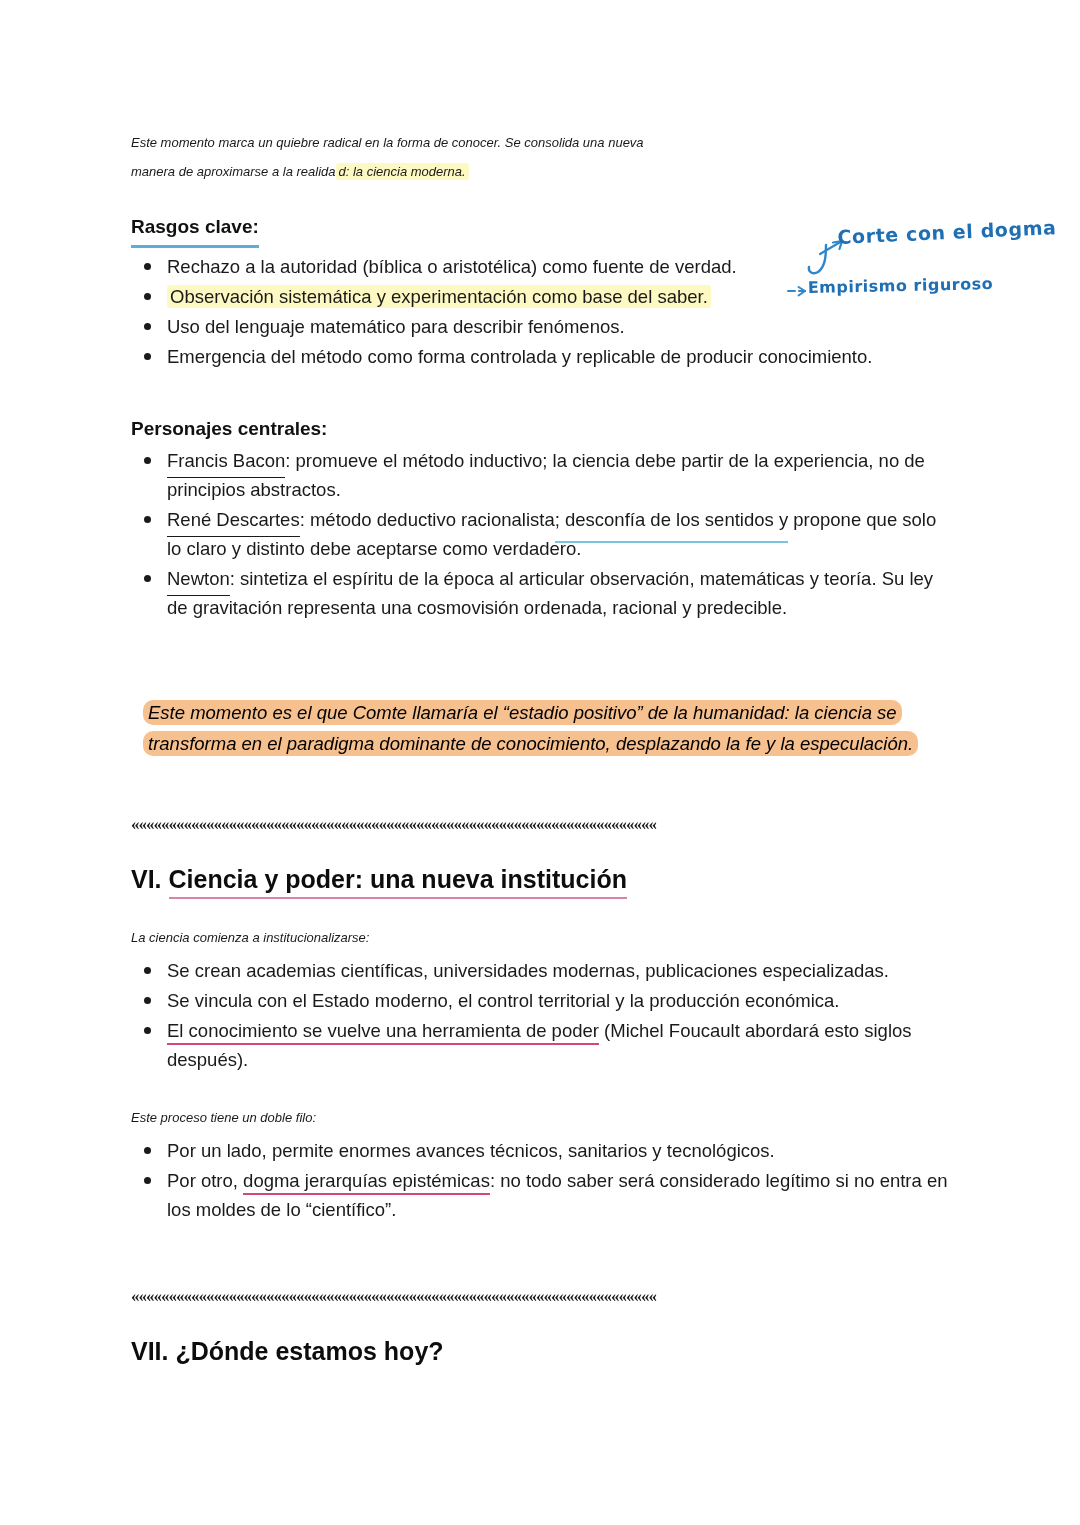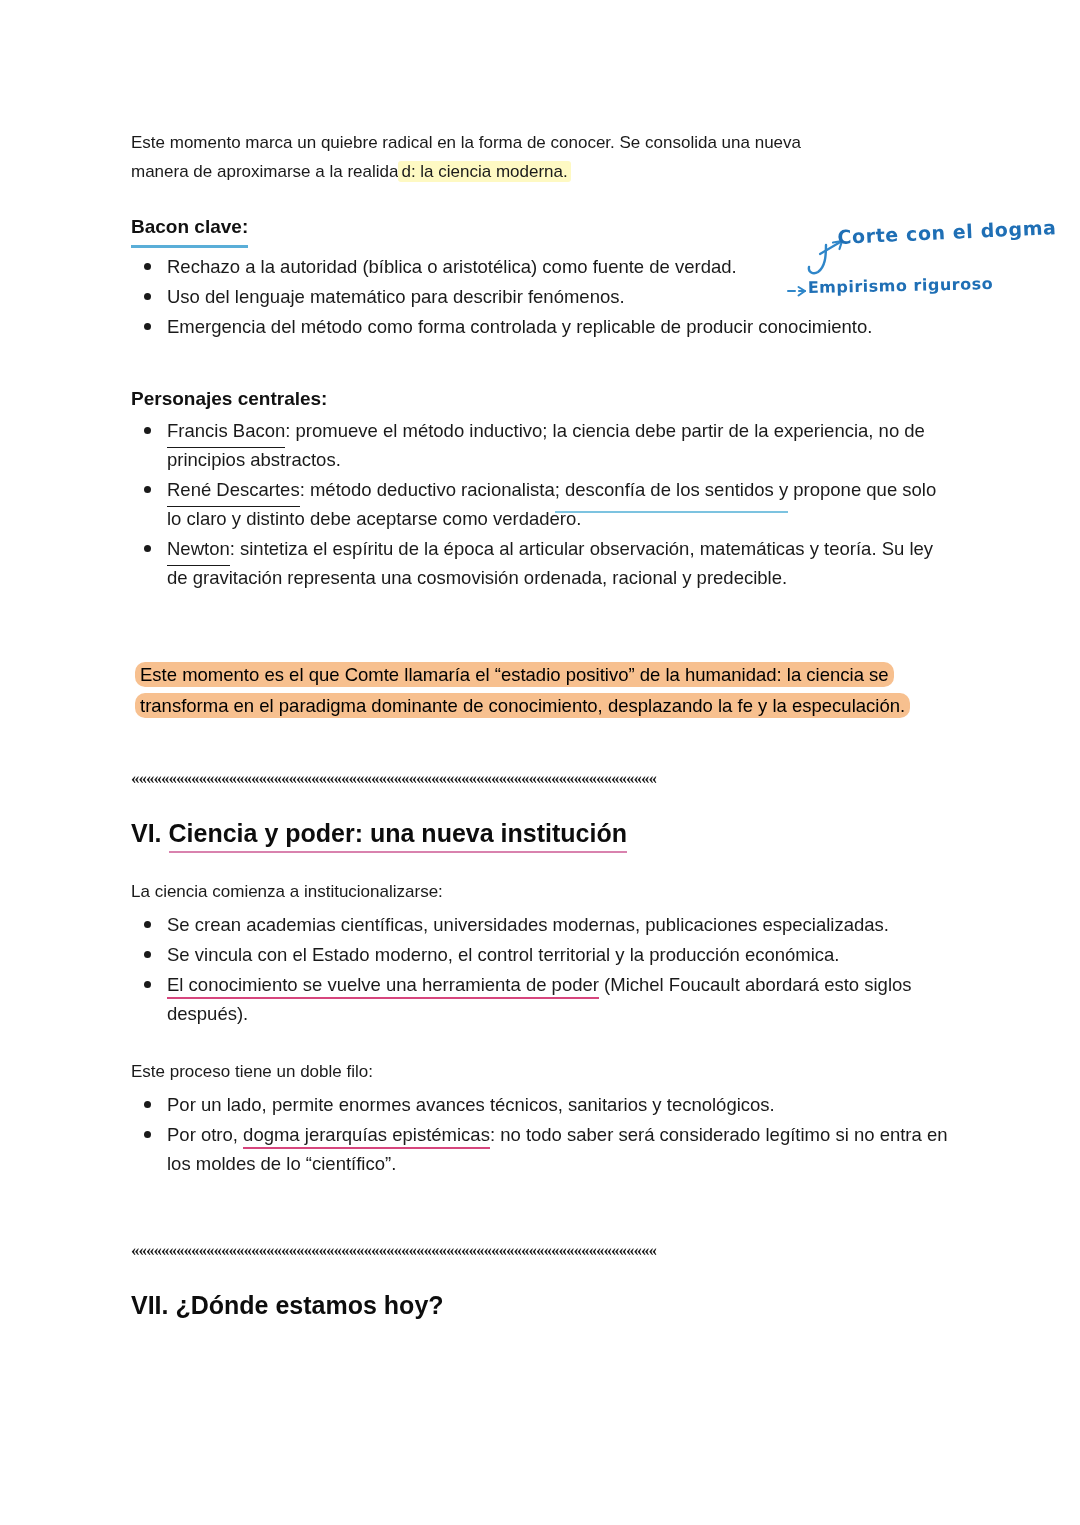--- a/index.html
+++ b/index.html
@@ -26,23 +26,24 @@
 
   .content {
     position: absolute;
     left: 131px;
     top: 128px;
     width: 818px;
   }
 
   p.para {
     margin: 0 0 0 0;
-    font-size: 17px;
+    font-size: 13px;
     line-height: 29px;
     color: #1a1a1a;
+    font-style: italic;
   }
   .gap-md { height: 28px; }
   .gap-lg { height: 44px; }
   .gap-xl { height: 62px; }
 
   h3.subhead {
     margin: 0;
     font-size: 19px;
     font-weight: bold;
     line-height: 26px;
@@ -107,23 +108,24 @@
   .u-pink {
     border-bottom: 2.4px solid #d6467d;
     padding-bottom: 2px;
   }
 
   .highlight-block {
     position: relative;
     width: 830px;
   }
   .highlight-block p {
-    margin: 4px;
+    margin: 12px;
     font-size: 18.5px;
     line-height: 31px;
+    font-style: italic;
   }
 
   .divider {
     font-size: 17px;
     line-height: 20px;
     letter-spacing: -1px;
     color: #1a1a1a;
     white-space: nowrap;
     overflow: hidden;
     width: 790px;
@@ -192,26 +194,27 @@
 
   <div class="content">
 
     
     <p class="para"><span>Este momento marca un quiebre radical en la forma de conocer. Se consolida una nueva</span><br><span>manera de aproximarse a la realida</span><span class="hl-pink">d: la ciencia moderna.</span></p>
 
     <div class="gap-md"></div>
 
     
     <div class="subhead-wrap">
-      <h3 class="subhead">Bacon clave:</h3>
+      <h3 class="subhead">Rasgos clave:</h3>
       <span class="rule-blue"></span>
     </div>
 
     <ul class="bullets">
       <li><span>Rechazo a la autoridad (bíblica o aristotélica) como fuente de verdad.</span></li>
+      <li><span class="hl-pink">Observación sistemática y experimentación como base del saber.</span></li>
       <li><span>Uso del lenguaje matemático para describir fenómenos.</span></li>
       <li><span>Emergencia del método como forma controlada y replicable de producir conocimiento.</span></li>
     </ul>
 
     <div class="gap-lg"></div>
 
     
     <h3 class="subhead">Personajes centrales:</h3>
 
     <ul class="bullets">

